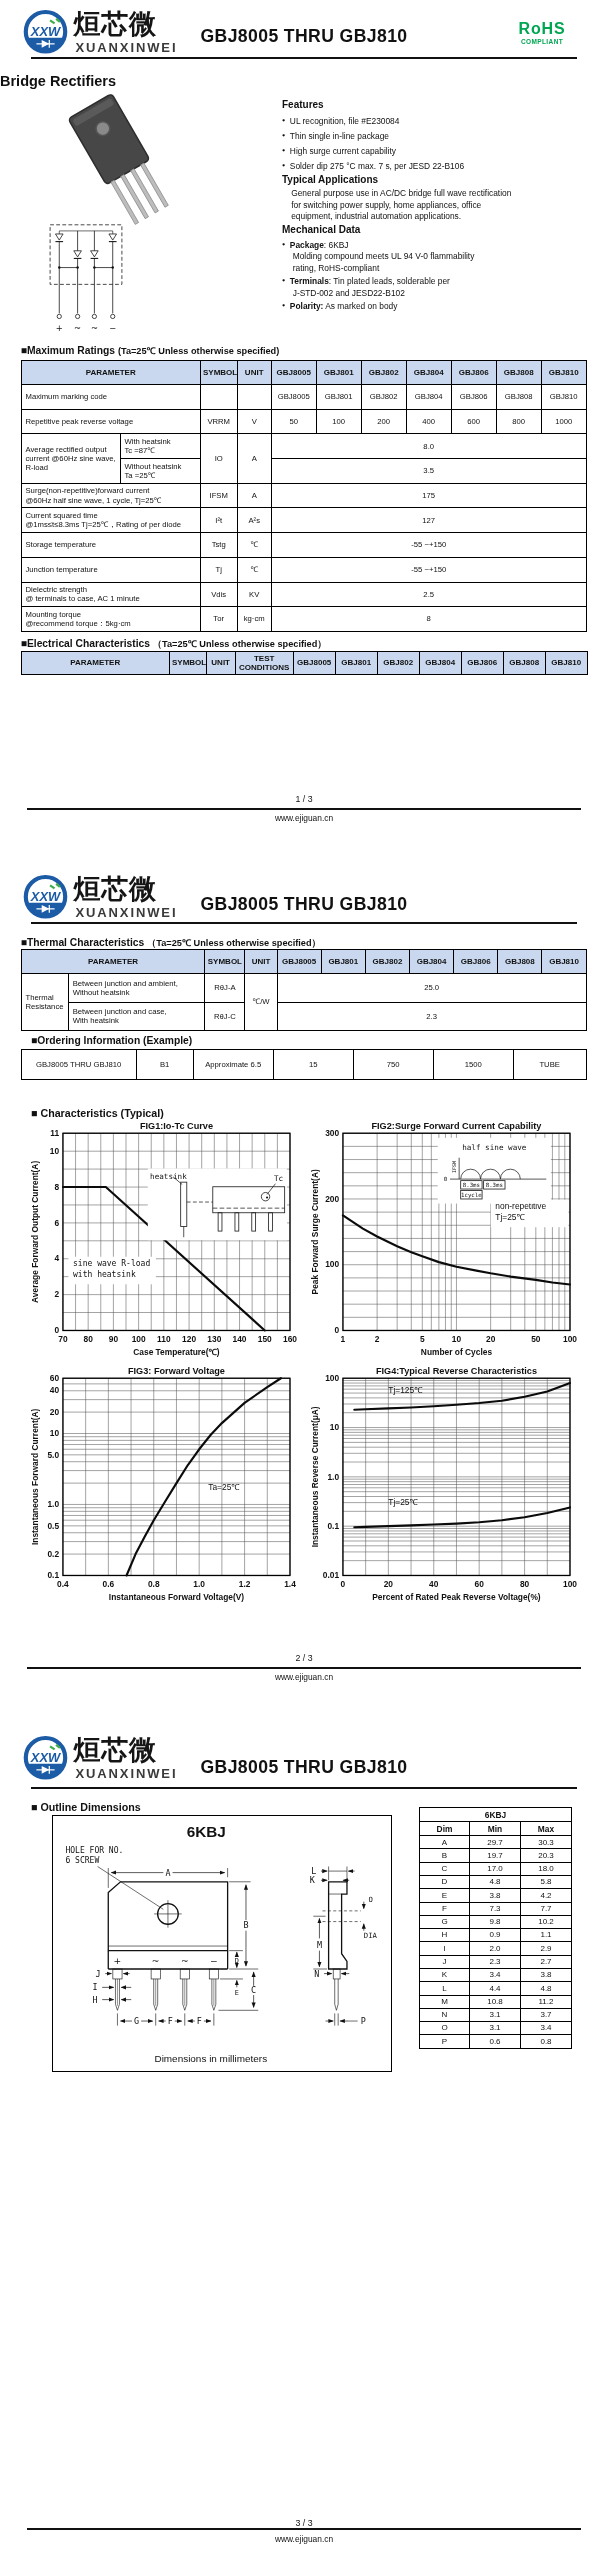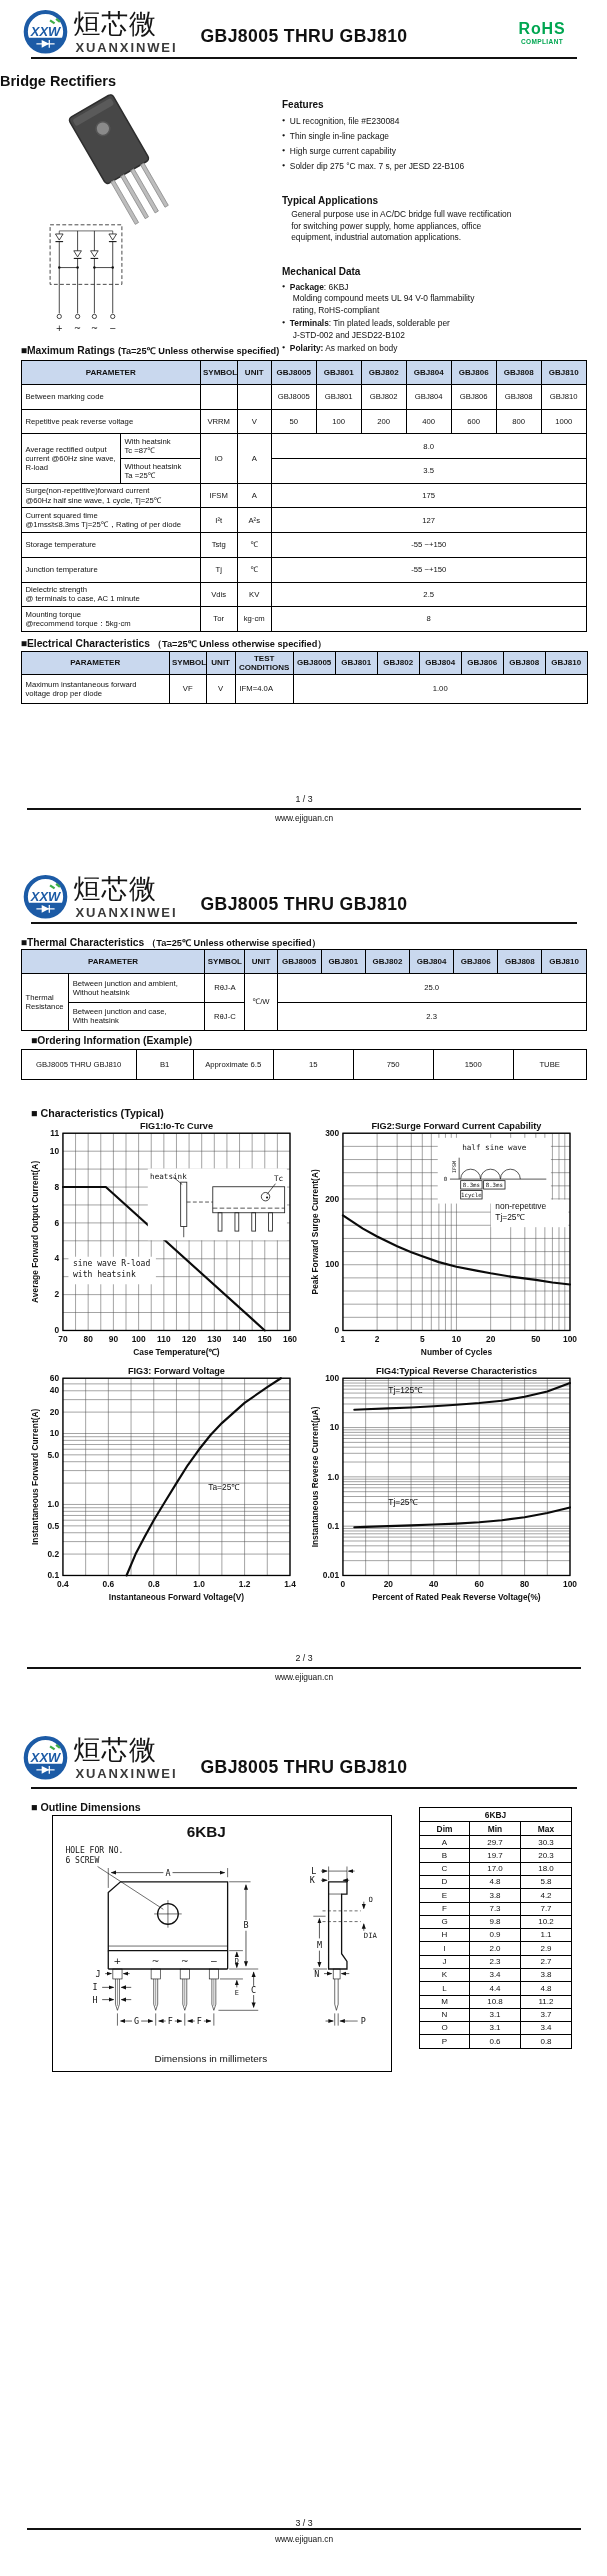--- a/index.html
+++ b/index.html
@@ -1,42 +1,42 @@
 <!DOCTYPE html>
 <html style="font-size:12.2px"><head>
 <meta charset="utf-8">
 <style>
   html,body{margin:0;padding:0;background:#fff}
   #doc{position:relative;width:608px;height:2576px;background:#0f766e;font-family:"Liberation Sans",sans-serif;color:#111}
   .page{position:absolute;left:0;width:608px;height:859px;background:#fff;overflow:hidden}
   .abs{position:absolute}
   
   .logo{position:absolute;left:21.4px;width:176px;height:54px}
-  .logo-cn{position:absolute;left:52px;top:-3.1px;font-size:27px;font-weight:normal;color:#151515;letter-spacing:0.8px;font-family:"DejaVu Sans",sans-serif}
+  .logo-cn{position:absolute;left:52px;top:-3.1px;font-size:27px;font-weight:bold;color:#151515;letter-spacing:0.8px;font-family:"DejaVu Sans",sans-serif}
   .logo-en{position:absolute;left:54px;top:31px;font-size:13px;letter-spacing:1.9px;color:#3a3a3a;font-weight:bold}
   .doc-title{position:absolute;left:0;width:100%;text-align:center;font-size:17.6px;font-weight:bold;letter-spacing:0.4px}
   .rohs{position:absolute;left:496px;width:92px;text-align:center}
   .rohs .r1{font-size:16px;font-weight:bold;color:#00a651;letter-spacing:0.8px}
   .rohs .r2{font-size:6.5px;font-weight:bold;color:#00a651;letter-spacing:0.4px}
   .hr{position:absolute;left:31px;width:546px;height:1.5px;background:#111}
   
   .pagenum{position:absolute;left:0;width:100%;text-align:center;font-size:8.8px}
   .fline{position:absolute;left:27px;width:554px;height:1.5px;background:#111}
   .furl{position:absolute;left:0;width:100%;text-align:center;font-size:8.4px}
   
   .prod-title{position:absolute;left:0;width:100%;text-align:left;font-size:14.5px;font-weight:bold}
   .rcol{position:absolute;left:282px;top:99px;width:314px}
   .h2{font-size:10px;font-weight:bold;margin:0 0 3.1px 0}
   .fline-item{font-size:8.4px;line-height:14.5px}
   .aline{font-size:8.4px;line-height:11.5px;padding-left:9.2px}
   .mline{font-size:8.4px;line-height:12px;padding-left:10.7px}
   .mline.blt-line{padding-left:0}
   .blt{font-size:5.4px;vertical-align:1.5px;margin-right:4.6px}
   .bold{font-weight:bold}
-  .mt{margin-top:22px}
+  .mt{margin-top:1px}
   
   .sec-h{position:absolute;font-size:10.3px;font-weight:bold}
   .sec-h .cond{font-size:9.2px}
   
   table.spec{position:absolute;border-collapse:collapse;table-layout:fixed;border:1.5px solid #000;background:#fff}
   .spec th,.spec td{border:0.8px solid #000;font-size:7.7px;text-align:center;vertical-align:middle;padding:1.5px 2.3px;line-height:1.2;overflow:hidden}
   .spec th{background:#c9d8ee;font-weight:bold;font-size:8px}
   .spec .pl{text-align:left;padding-left:3.8px}
   .t-max td{height:20.7px}.t-max th{height:20px}
   .t-el td{height:24.5px}.t-el th{height:13px}
@@ -192,21 +192,21 @@
       <th>UNIT</th>
     <th>GBJ8005</th>
             <th>GBJ801</th>
             <th>GBJ802</th>
             <th>GBJ804</th>
             <th>GBJ806</th>
             <th>GBJ808</th>
             <th>GBJ810</th>
           </tr>
     <tr>
-      <td colspan="2" class="pl">Between marking code</td>
+      <td colspan="2" class="pl">Maximum marking code</td>
       <td></td>
             <td></td>
     <td>GBJ8005</td>
             <td>GBJ801</td>
             <td>GBJ802</td>
             <td>GBJ804</td>
             <td>GBJ806</td>
             <td>GBJ808</td>
             <td>GBJ810</td>
           </tr>
@@ -321,30 +321,20 @@
       <th>UNIT</th>
       <th>TEST CONDITIONS</th>
     <th>GBJ8005</th>
             <th>GBJ801</th>
             <th>GBJ802</th>
             <th>GBJ804</th>
             <th>GBJ806</th>
             <th>GBJ808</th>
             <th>GBJ810</th>
           </tr>
-    <tr>
-      <td class="pl">
-              <div>Maximum instantaneous forward</div>
-              <div>voltage drop per diode</div>
-            </td>
-      <td>VF</td>
-      <td>V</td>
-      <td class="pl">IFM=4.0A</td>
-      <td colspan="7">1.00</td>
-    </tr>
   </tbody>
       </table>
 
   <div class="pagenum" style="top:794px">1 / 3</div>
   <div class="fline" style="top:808px"></div>
   <div class="furl" style="top:813px">www.ejiguan.cn</div>
 </div>
 
 <div class="page" style="top:859px">
   <div class="logo" style="top:15.3px">

